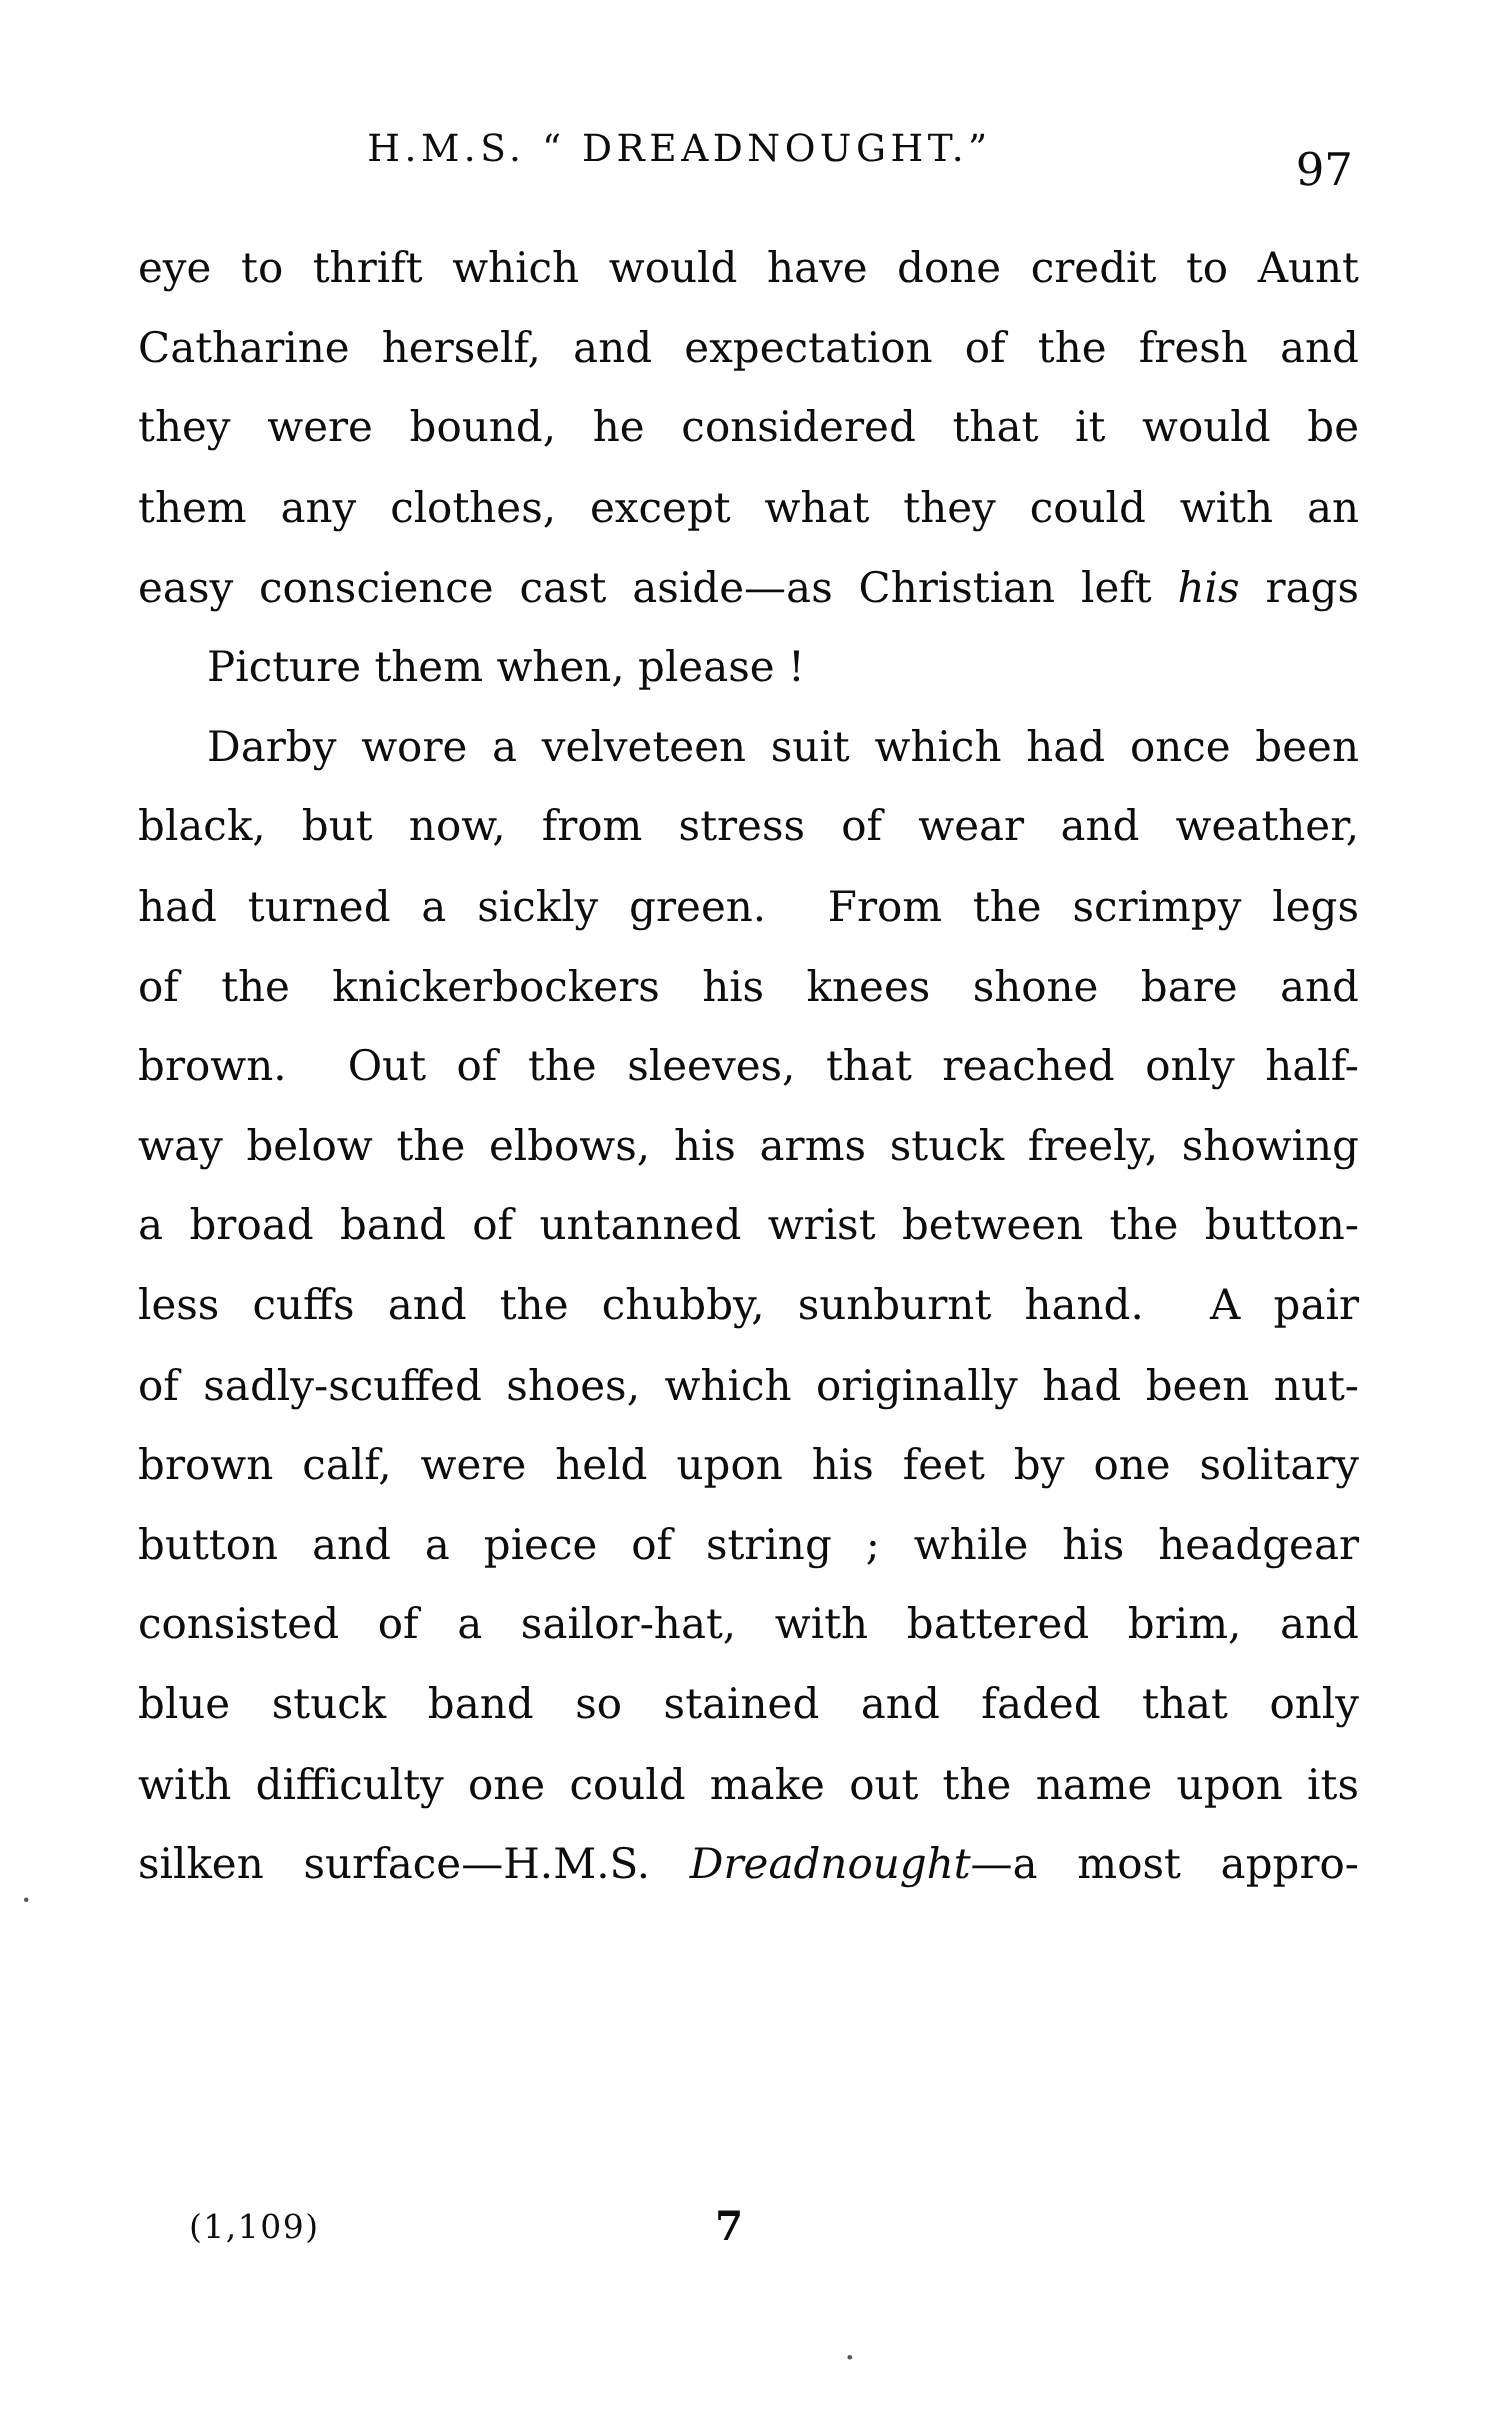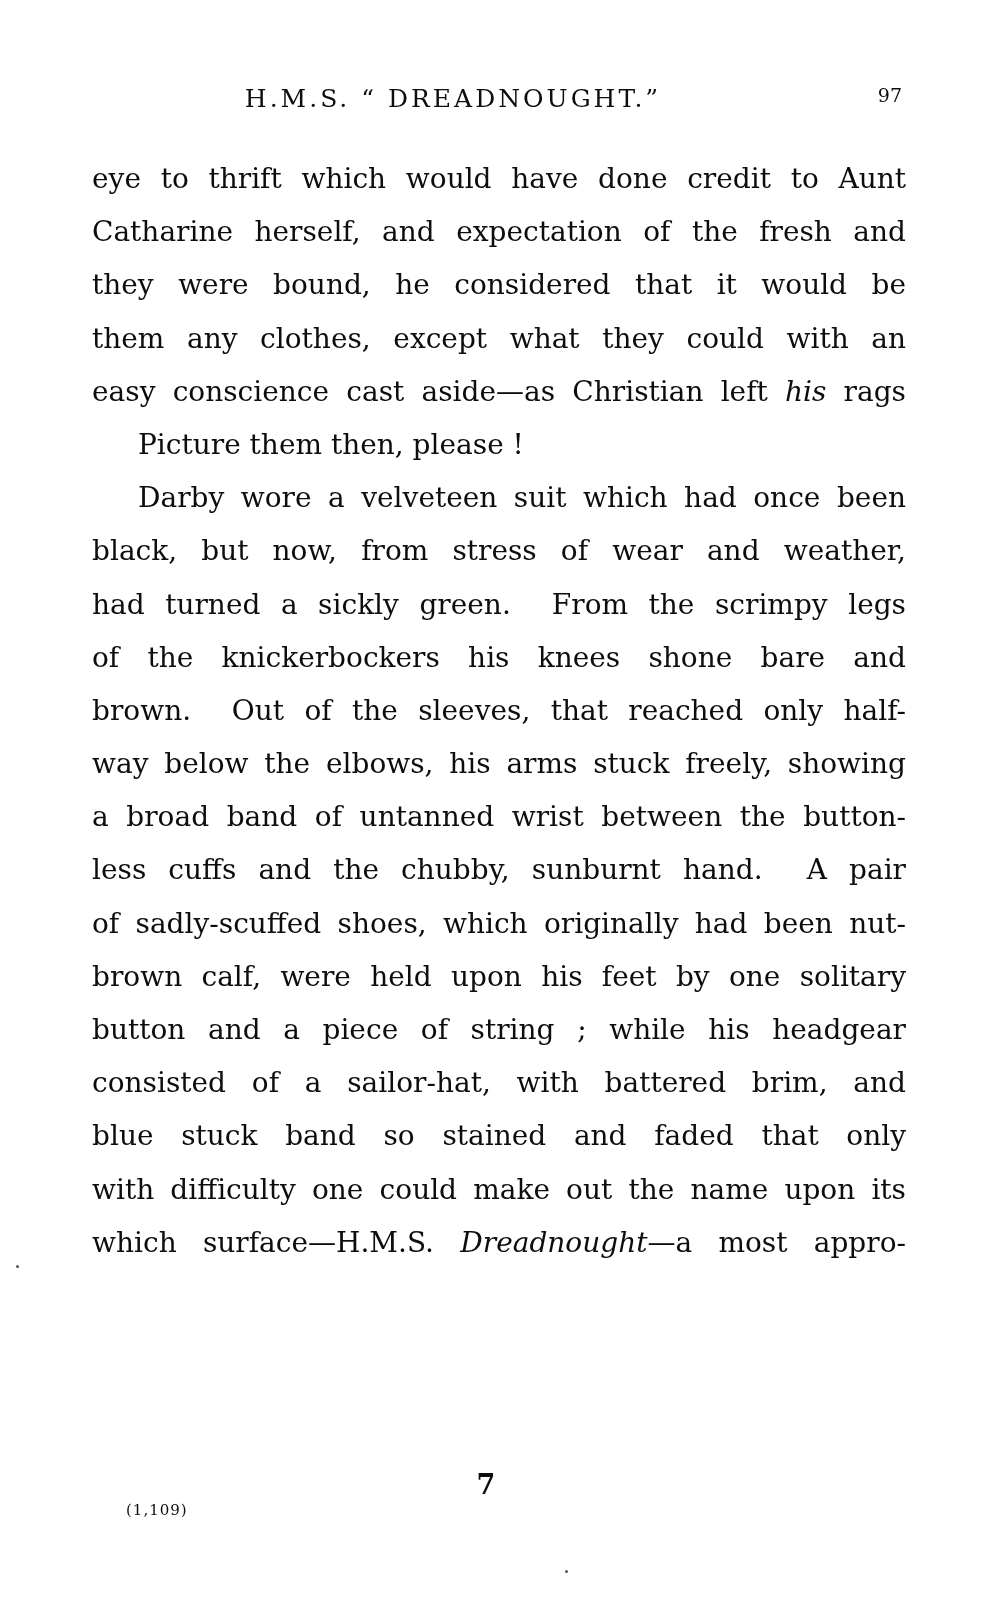--- a/index.html
+++ b/index.html
@@ -36,22 +36,22 @@
     left: 0;
     right: 66px;
     text-align: center;
     font-size: 25px;
     letter-spacing: 3px;
     white-space: pre;
   }
   .folio-top {
     position: absolute;
     right: 4px;
-    top: 0;
-    font-size: 19px;
+    top: 12px;
+    font-size: 30px;
   }
   .body-block .line {
     font-size: 28px;
     line-height: 53.2px;
     height: 53.2px;
     text-align: justify;
     text-align-last: justify;
     white-space: pre-wrap;
     margin-left: 26px;
   }
@@ -62,23 +62,22 @@
     position: absolute;
     left: 66px;
     top: 1469px;
     width: 840px;
     height: 40px;
   }
   .signature-mark {
     position: absolute;
     left: 60px;
     top: 4px;
-    font-size: 15px;
+    font-size: 22px;
     letter-spacing: 1px;
-    margin-top: 28px;
   }
   .folio-bottom {
     position: absolute;
     left: 0;
     width: 100%;
     text-align: center;
     top: 0;
     font-size: 27px;
     font-weight: bold;
   }
@@ -102,36 +101,36 @@
       <span class="folio-top">97</span>
     </div>
 
     <div class="body-block">
 
     <div class="line"><span>eye to thrift which would have done credit to Aunt</span></div>
         <div class="line"><span>Catharine herself, and expectation of the fresh and</span></div>
         <div class="line"><span>they were bound, he considered that it would be</span></div>
         <div class="line"><span>them any clothes, except what they could with an</span></div>
         <div class="line"><span>easy conscience cast aside—as Christian left </span><em>his</em><span> rags</span></div>
-        <div class="line indent no-just"><span>Picture them then, please !</span></div>
+        <div class="line indent no-just"><span>Picture them when, please !</span></div>
         <div class="line indent"><span>Darby wore a velveteen suit which had once been</span></div>
         <div class="line"><span>black, but now, from stress of wear and weather,</span></div>
         <div class="line"><span>had turned a sickly green.  From the scrimpy legs</span></div>
         <div class="line"><span>of the knickerbockers his knees shone bare and</span></div>
         <div class="line"><span>brown.  Out of the sleeves, that reached only half-</span></div>
         <div class="line"><span>way below the elbows, his arms stuck freely, showing</span></div>
         <div class="line"><span>a broad band of untanned wrist between the button-</span></div>
         <div class="line"><span>less cuffs and the chubby, sunburnt hand.  A pair</span></div>
         <div class="line"><span>of sadly-scuffed shoes, which originally had been nut-</span></div>
         <div class="line"><span>brown calf, were held upon his feet by one solitary</span></div>
         <div class="line"><span>button and a piece of string ; while his headgear</span></div>
         <div class="line"><span>consisted of a sailor-hat, with battered brim, and</span></div>
         <div class="line"><span>blue stuck band so stained and faded that only</span></div>
         <div class="line"><span>with difficulty one could make out the name upon its</span></div>
-        <div class="line"><span>which surface—H.M.S. </span><em>Dreadnought</em><span>—a most appro-</span></div>
+        <div class="line"><span>silken surface—H.M.S. </span><em>Dreadnought</em><span>—a most appro-</span></div>
       </div>
 
   </div>
 
   <div class="footer-row">
     <span class="signature-mark">(1,109)</span>
     <span class="folio-bottom">7</span>
   </div>
 
   <div class="speck s1"></div>

